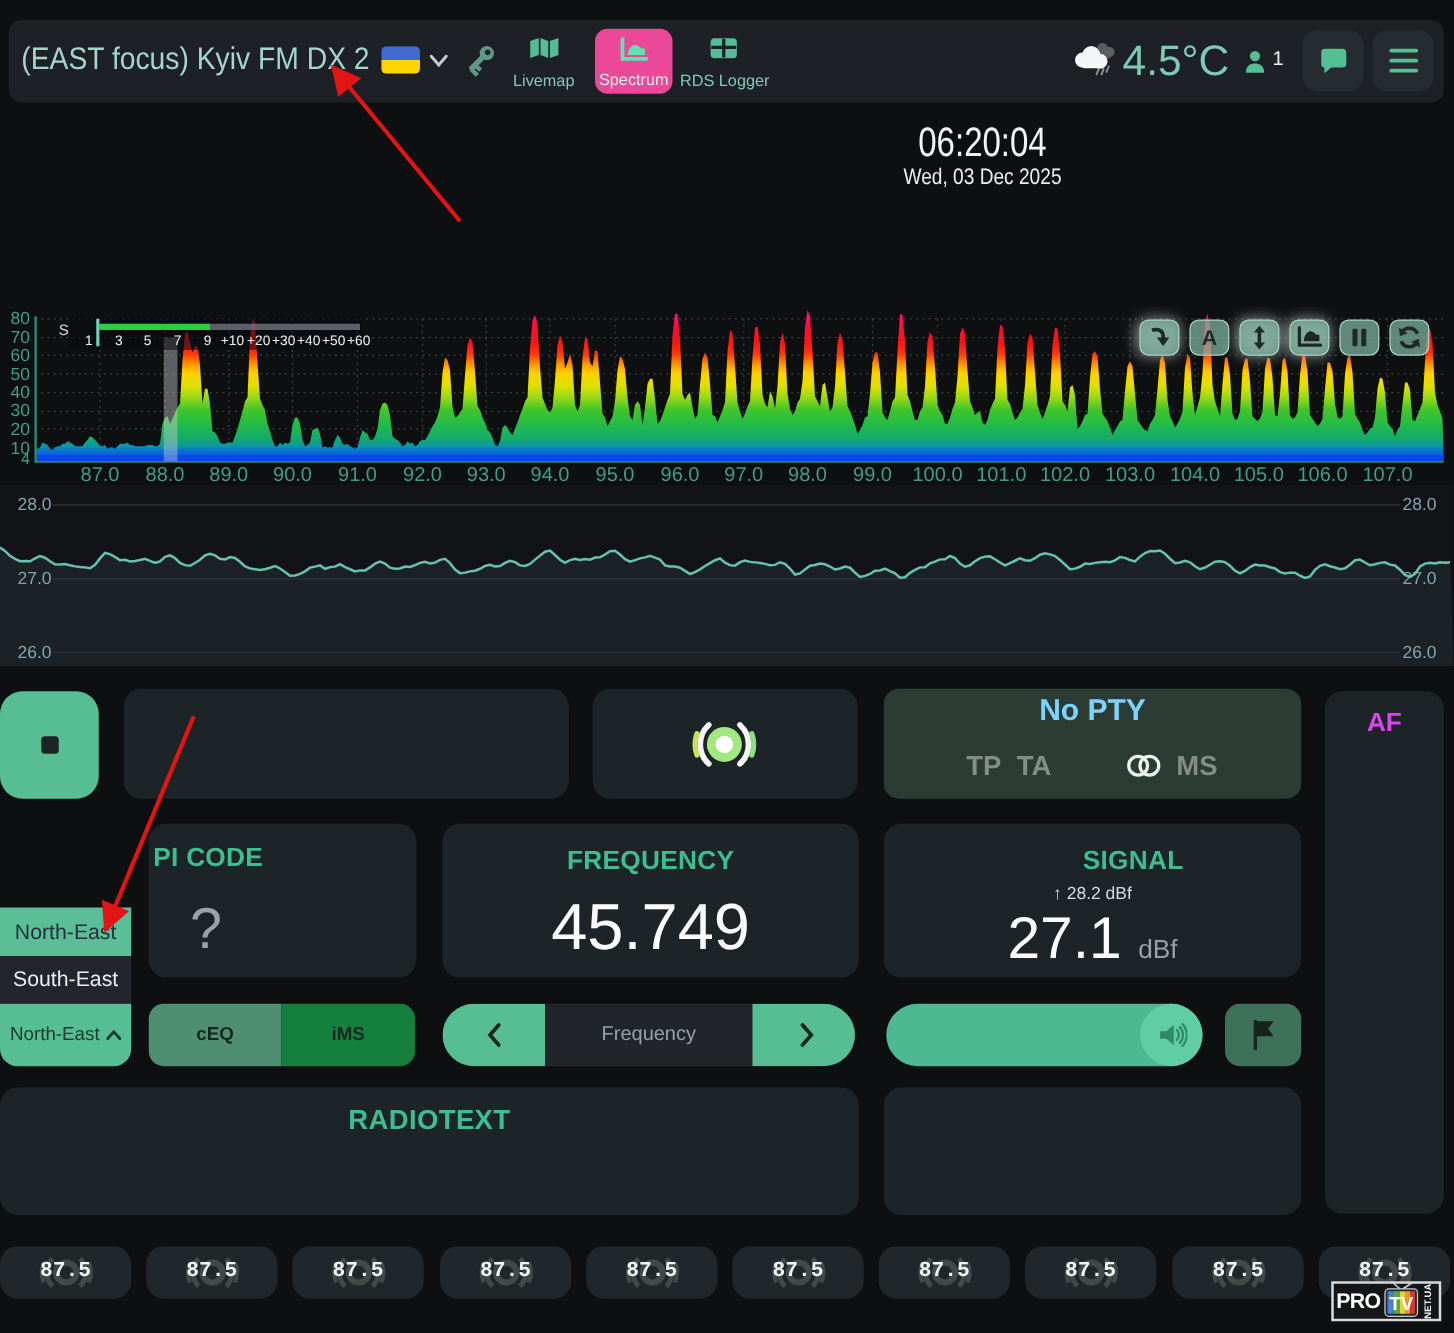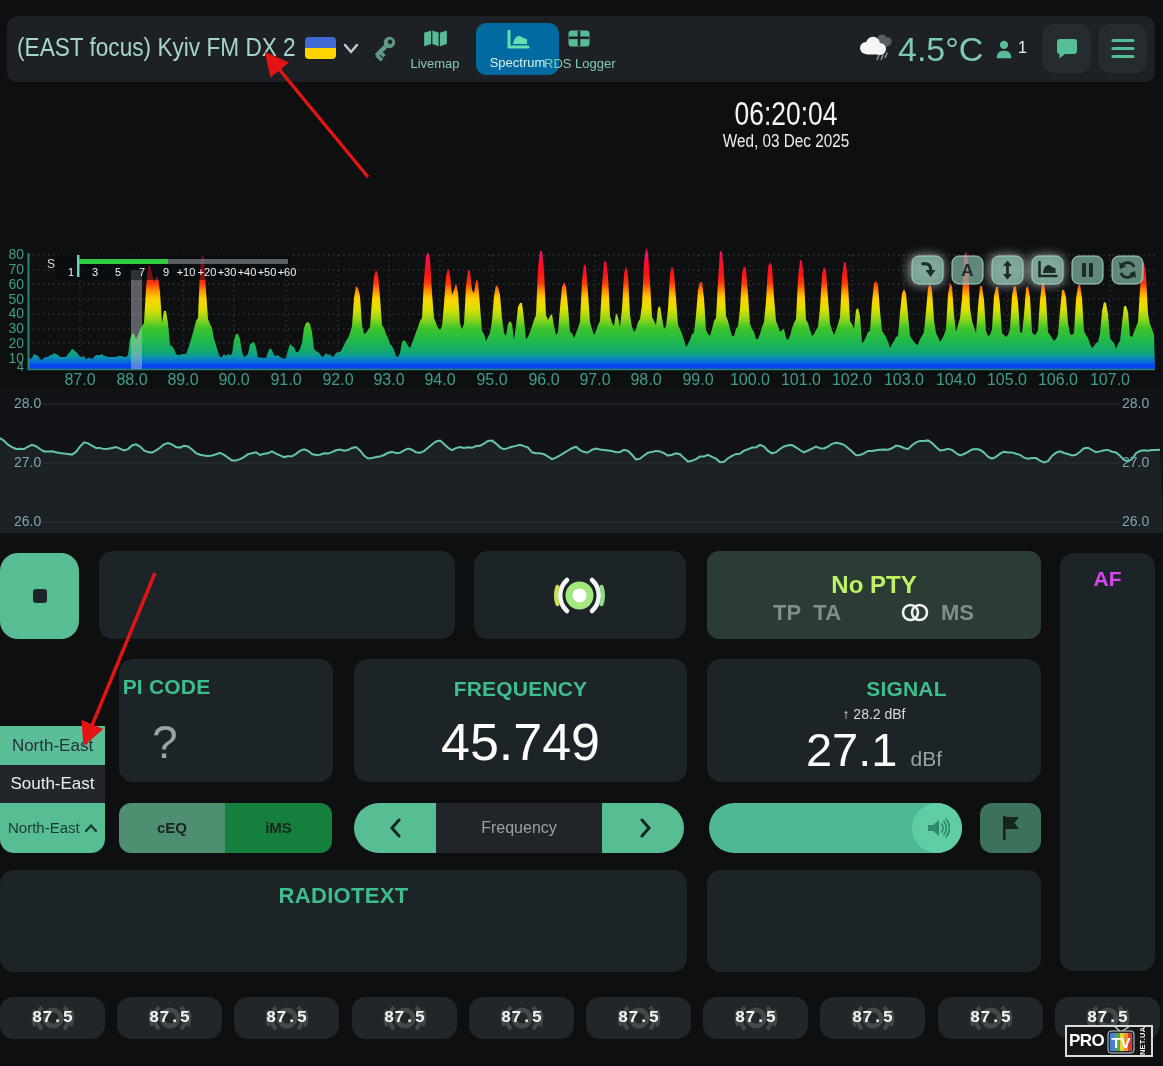--- a/index.html
+++ b/index.html
@@ -39,21 +39,21 @@
   <svg width="23" height="17" viewBox="0 0 24 18">
       <g fill="#57bb97">
         <path d="M0 3 L7.3 0.5 V14.8 L0 17.3 Z"></path>
         <path d="M8.7 0.5 L15.3 3 V17.3 L8.7 14.8 Z"></path>
         <path d="M16.7 3 L24 0.5 V14.8 L16.7 17.3 Z"></path>
       </g>
     </svg>
   <div style="font-size:13px;color:#84c9b4;margin-top:5px;">Livemap</div>
 </div>
 
-<div class="abs" style="left:476px;top:23px;width:83px;height:52px;background:#0369a1;border-radius:10px;text-align:center;">
+<div class="abs" style="left:476px;top:23px;width:62px;height:52px;background:#ec4899;border-radius:10px;text-align:center;">
   <svg style="margin-top:7px" width="24" height="20" viewBox="0 0 24 20">
       <path d="M3 1 V17 H22" stroke="#62e0b2" stroke-width="3" fill="none" stroke-linecap="round"></path>
       <path d="M7 14 C8 9 10 6 13 6 C16 6 17 9 21 9 V14 Z" fill="#62e0b2"></path>
     </svg>
   <div style="font-size:13px;color:#d8f3e8;margin-top:1px;">Spectrum</div>
 </div>
 
 <div class="abs" style="left:544px;top:30px;width:70px;text-align:center;">
   <svg width="22" height="17" viewBox="0 0 22 17">
       <rect x="0.5" y="0.5" width="21" height="16" rx="3" fill="#57bb97"></rect>
@@ -264,21 +264,21 @@
 <div class="panel" style="left:474px;top:551px;width:212px;height:88px;"></div>
 <svg class="abs" style="left:551px;top:567px;" width="57" height="57" viewBox="0 0 57 57">
   <circle cx="28.5" cy="28.5" r="14" fill="#a2e87e"></circle>
   <circle cx="28.5" cy="28.5" r="7" fill="#ffffff"></circle>
   <path d="M16 13 A21 21 0 0 0 16 44" stroke="#f4f6f4" stroke-width="4.6" fill="none" stroke-linecap="round"></path>
   <path d="M41 13 A21 21 0 0 1 41 44" stroke="#f4f6f4" stroke-width="4.6" fill="none" stroke-linecap="round"></path>
   <path d="M6.5 20 A26 26 0 0 0 6.5 37" stroke="#c8e159" stroke-width="4.2" fill="none" stroke-linecap="round"></path>
   <path d="M50.5 20 A26 26 0 0 1 50.5 37" stroke="#8fdc84" stroke-width="4.2" fill="none" stroke-linecap="round"></path>
 </svg>
 <div class="abs" style="left:707px;top:551px;width:334px;height:88px;background:#2b3c34;border-radius:12px;text-align:center;">
-  <div style="font-size:24px;font-weight:bold;color:#bef264;margin-top:20px;">No PTY</div>
+  <div style="font-size:24px;font-weight:bold;color:#7dd3fc;margin-top:4px;">No PTY</div>
 </div>
 <div class="abs" style="left:773px;top:600px;font-size:22px;font-weight:bold;color:#848d89;">TP&nbsp; TA</div>
 <svg class="abs" style="left:901px;top:603px;" width="28" height="19" viewBox="0 0 28 19">
     <circle cx="9.5" cy="9.5" r="7.5" fill="none" stroke="#eef2f0" stroke-width="2.6"></circle>
     <circle cx="18.5" cy="9.5" r="7.5" fill="none" stroke="#eef2f0" stroke-width="2.6"></circle>
   </svg>
 <div class="abs" style="left:941px;top:600px;font-size:22px;font-weight:bold;color:#848d89;">MS</div>
 
 <div class="panel" style="left:1060px;top:553px;width:95px;height:418px;"></div>
 <div class="abs" style="left:1060px;top:567px;width:95px;text-align:center;font-size:21px;font-weight:bold;color:#d946ef;">AF</div>

